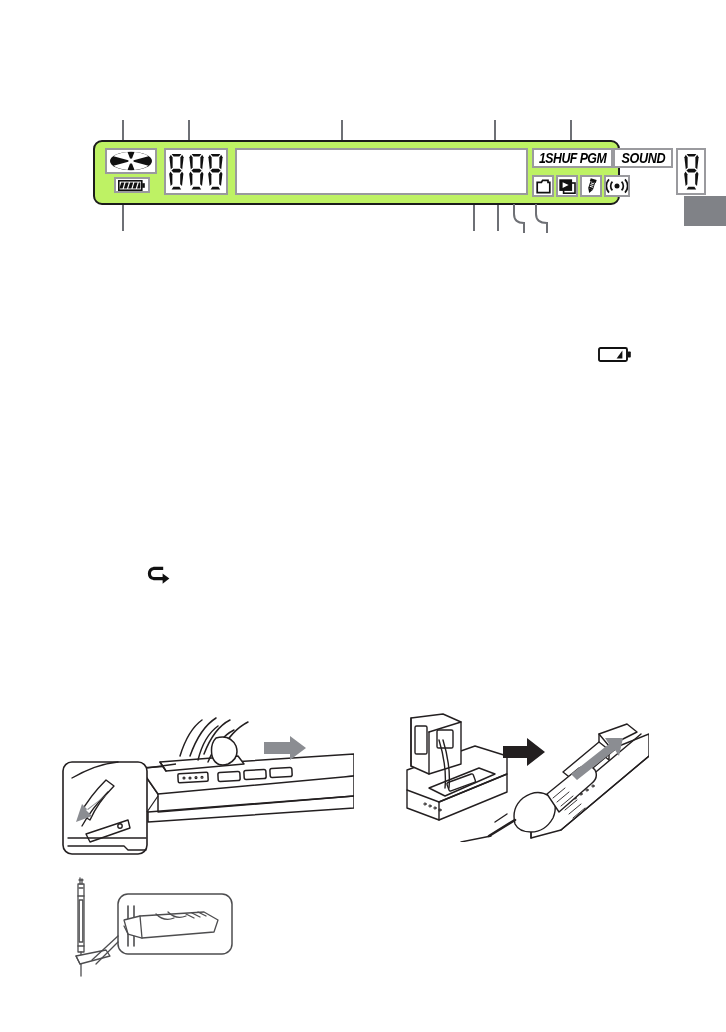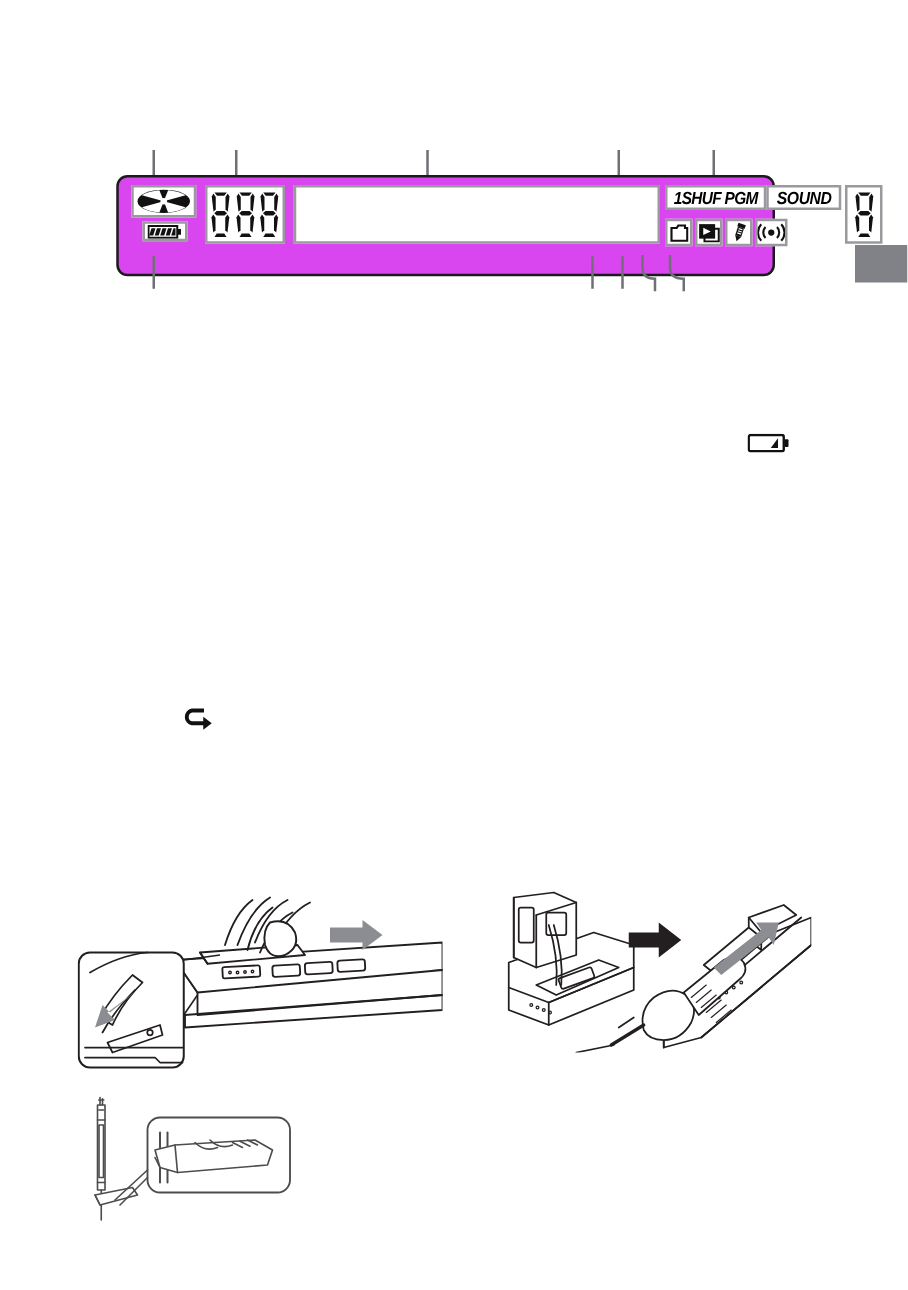--- a/index.html
+++ b/index.html
@@ -21,25 +21,25 @@
   
   #edge-tab {
     right: 0; top: 196px;
     width: 42px; height: 30px;
     background: #808287;
   }
 
   
   #lcd-panel {
     left: 93px; top: 140px;
-    width: 527px; height: 81px;
+    width: 527px; height: 65px;
     border: 2.5px solid #1b1b1b;
     border-radius: 9px;
     box-sizing: border-box;
-    background: #d946ef;
+    background: #bef264;
   }
 
   .seg-box {
     position: absolute;
     border: 2px solid #9a9a9e;
     box-sizing: border-box;
     background: #fff;
   }
 
   

